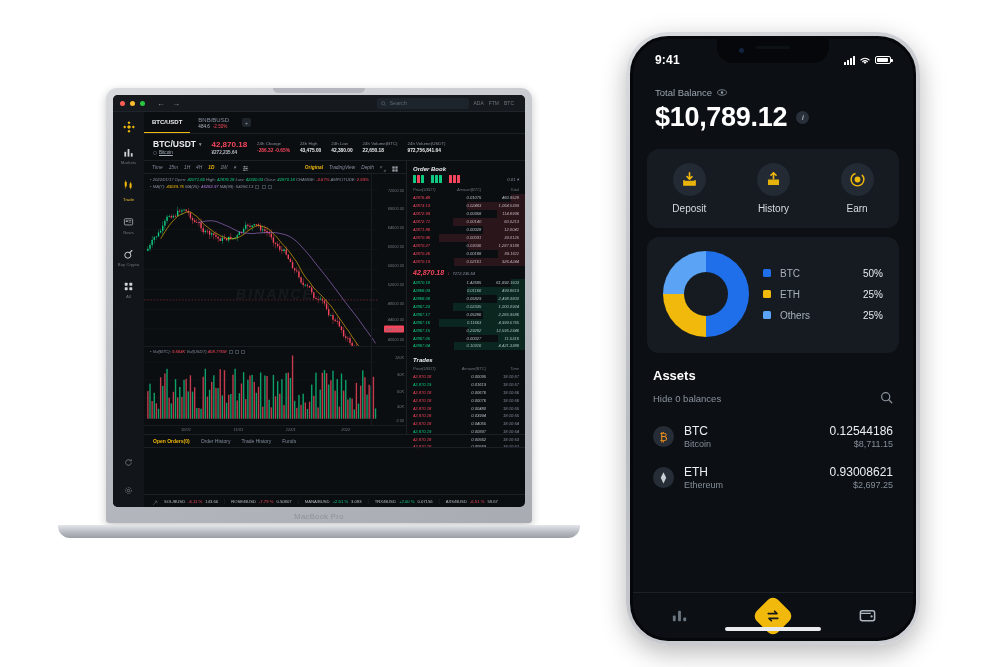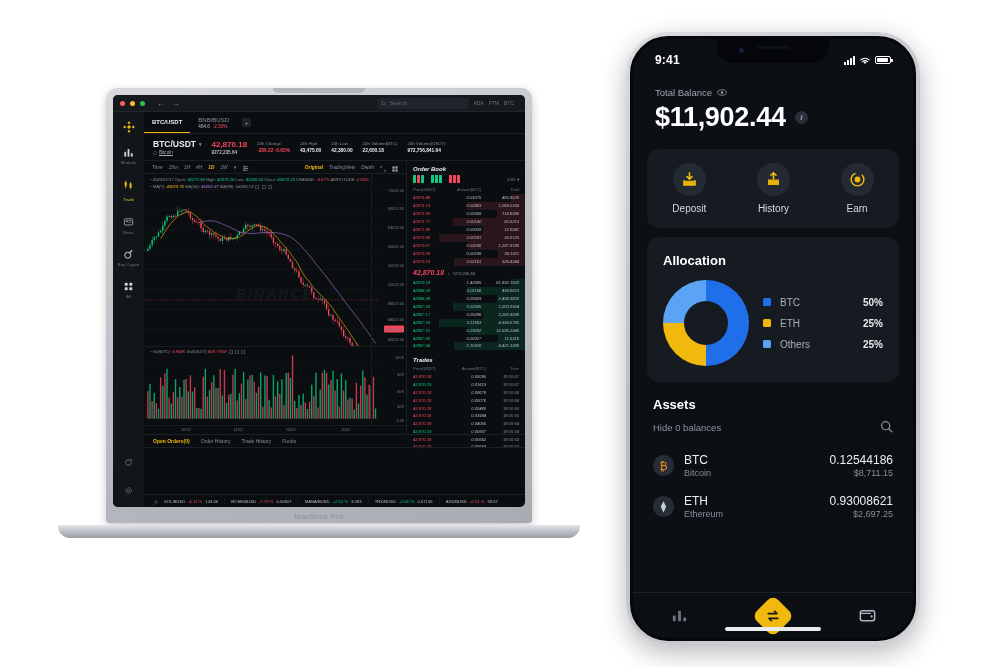--- a/index.html
+++ b/index.html
@@ -192,21 +192,21 @@
   .act-lb{ font-size:10px; color:#d6dbe1;}
 
   .alloc-t{ font-size:13px; color:#fff; font-weight:bold; padding:2px 16px 12px;}
   .alloc-row{ display:flex; align-items:center; padding:0 16px 2px; gap:14px;}
   .donut{ width:86px;height:86px; border-radius:50%; position:relative; flex-shrink:0;}
   .donut:after{ content:""; position:absolute; inset:21px; border-radius:50%; background:#161b22;}
   .legend{ flex:1; display:flex; flex-direction:column; gap:10px;}
   .lg{ display:flex; align-items:center; gap:9px; font-size:10px;}
   .lg i{ width:8px;height:8px; border-radius:1.5px; display:block; flex-shrink:0;}
   .lg .nm{ color:#a8b0ba; flex:1;}
-  .lg .pc{ color:#e6eaee; font-weight:bold;margin-left:36px;}
+  .lg .pc{ color:#e6eaee; font-weight:normal;margin-left:36px;}
 
   .assets{ padding:2px 0 0; flex:1;}
   .as-t{ font-size:13px; color:#fff; font-weight:bold; padding:4px 20px 8px;}
   .as-sub{ display:flex; align-items:center; justify-content:space-between; padding:0 20px 10px; }
   .as-sub span{ font-size:9.5px; color:#8b939d;}
   .as-row{ display:flex; align-items:center; gap:10px; padding:8px 20px; }
   .as-ic{ width:21px;height:21px; border-radius:50%; background:#262d36; display:flex;align-items:center;justify-content:center; font-size:11px; flex-shrink:0;}
   .as-nm{ flex:1;}
   .as-nm .s{ font-size:12px; color:#eceff2;}
   .as-nm .f{ font-size:9px; color:#858d97; margin-top:1px;}
@@ -1161,21 +1161,21 @@
         <div class="bal-lbl">
           <span>Total Balance</span>
           <span>
             <svg width="10" height="7" viewBox="0 0 16 11">
                 <ellipse cx="8" cy="5.5" rx="7" ry="4.3" fill="none" stroke="#9aa3ad" stroke-width="1.2"></ellipse>
                 <circle cx="8" cy="5.5" r="1.9" fill="#9aa3ad"></circle>
               </svg>
           </span>
         </div>
         <div class="bal-amt">
-          <span>$11,902.44</span>
+          <span>$10,789.12</span>
           <span class="info-dot">i</span>
         </div>
       </div>
 
       <div class="card">
         <div class="actions">
           <div class="act">
             <span class="act-ic">
               <svg width="17" height="17" viewBox="0 0 20 20">
                   <path d="M10 2v7M7 6.5l3 3 3-3" stroke="#f0b90b" stroke-width="1.9" fill="none" stroke-linecap="round" stroke-linejoin="round"></path>
@@ -1200,21 +1200,20 @@
                   <circle cx="10" cy="10" r="7.5" fill="none" stroke="#f0b90b" stroke-width="1.7" stroke-dasharray="32 8"></circle>
                   <circle cx="10" cy="10" r="3.4" fill="#f0b90b"></circle>
                 </svg>
             </span>
             <span class="act-lb">Earn</span>
           </div>
         </div>
       </div>
 
       <div class="card">
-        <div class="alloc-t">Allocation</div>
         <div class="alloc-row">
           <div class="donut" id="donut" style="background: conic-gradient(rgb(31, 111, 235) 0deg, rgb(31, 111, 235) 180deg, rgb(240, 185, 11) 180deg, rgb(240, 185, 11) 270deg, rgb(91, 164, 245) 270deg, rgb(91, 164, 245) 360deg);"></div>
           <div class="legend" id="alloc-legend">
               <div class="lg">
                 <i style="background:#1f6feb"></i>
                 <span class="nm">BTC</span>
                 <span class="pc">50%</span>
               </div>
               <div class="lg">
                 <i style="background:#f0b90b"></i>

